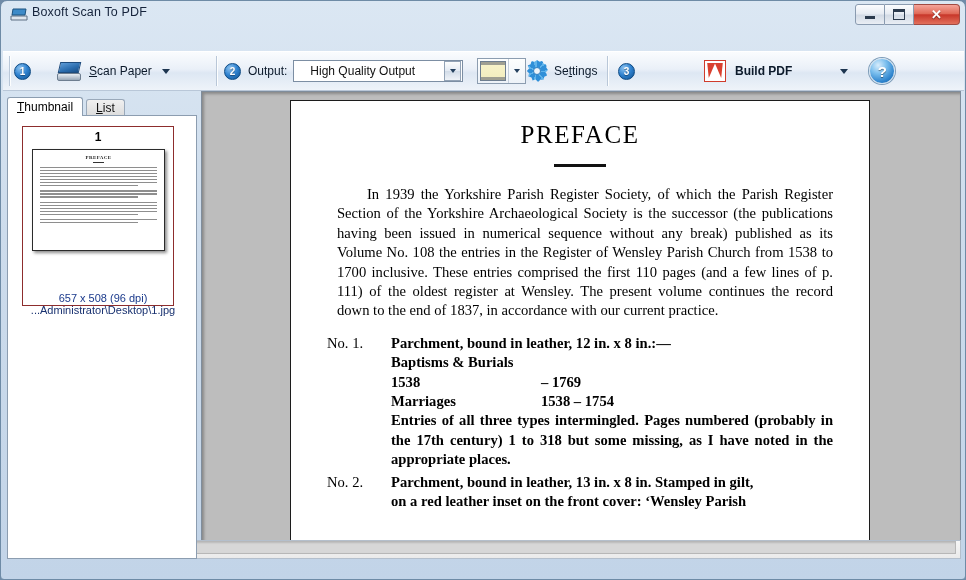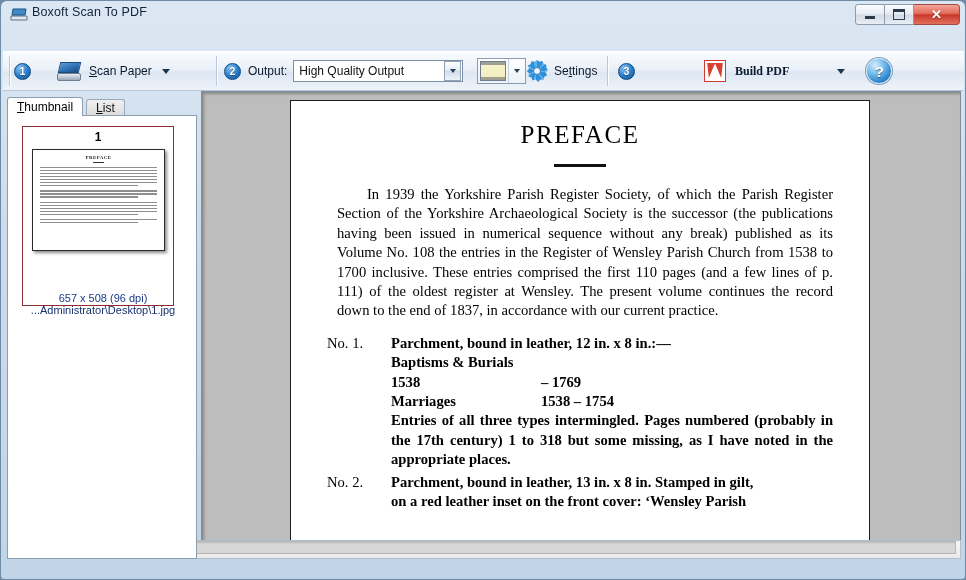--- a/index.html
+++ b/index.html
@@ -42,35 +42,35 @@
   .badge{width:17px;height:17px;border-radius:50%;flex:none;
     background:radial-gradient(circle at 34% 28%,#8fc4f0 0%,#2f82d0 48%,#11528f 100%);
     border:1px solid #0d4a84;color:#fff;font-size:10px;font-weight:bold;
     display:flex;align-items:center;justify-content:center;
     text-shadow:0 1px 1px rgba(0,0,0,.4);box-sizing:border-box;}
 
   .tbtn{display:flex;align-items:center;height:30px;padding:0 6px;border:1px solid transparent;
     border-radius:3px;cursor:default;}
   .tlabel{font-size:12px;color:#0c1a2b;white-space:nowrap;}
   .tlabel u{text-decoration:underline;}
-  .tlabel.bold{font-weight:bold;font-family:Liberation Serif, serif;}
+  .tlabel.bold{font-weight:bold;}
   .caret{width:0;height:0;border-left:4px solid transparent;border-right:4px solid transparent;
     border-top:5px solid #1d3550;margin-left:10px;}
 
   .scanner{width:26px;height:20px;position:relative;flex:none;margin-right:7px;}
   .scanner .body{position:absolute;left:1px;bottom:0;width:24px;height:8px;border-radius:2px;
     background:linear-gradient(180deg,#e9eef4,#9aa8b8);border:1px solid #6e7e90;box-sizing:border-box;}
   .scanner .lid{position:absolute;left:3px;top:1px;width:21px;height:11px;
     background:linear-gradient(160deg,#5d9bd6 0%,#2a6cae 60%,#1b4f86 100%);
     border:1px solid #1d4b7d;transform:skewX(-13deg);box-sizing:border-box;}
 
   .lbl-output{font-size:12px;color:#0c1a2b;margin:0 6px 0 7px;}
   .combo{width:170px;height:22px;background:#fff;border:1px solid #7c8ea3;
     display:flex;align-items:center;box-sizing:border-box;}
-  .combo .val{flex:1;font-size:12px;color:#111;padding-left:5px;white-space:nowrap;overflow:hidden;}
+  .combo .val{flex:1;font-size:12px;color:#111;padding-left:16px;white-space:nowrap;overflow:hidden;}
   .combo .cbtn{width:17px;height:20px;margin:0 1px 0 0;border:1px solid #93a3b6;
     background:linear-gradient(180deg,#fdfefe,#e3eaf3 50%,#d2dce8 52%,#eff3f8);
     display:flex;align-items:center;justify-content:center;box-sizing:border-box;}
   .cbtn .ca{width:0;height:0;border-left:3px solid transparent;border-right:3px solid transparent;
     border-top:4px solid #24405e;}
 
   .swatchbox{display:flex;align-items:center;border:1px solid #8c9db0;
     background:linear-gradient(180deg,#fdfefe,#edf2f8);height:26px;box-sizing:border-box;}
   .swatch{width:26px;height:20px;margin:0 2px;border:1px solid #6e7e90;
     background:linear-gradient(180deg,#9f9f92 0%,#9f9f92 15%,#f7f2c8 16%,#f3eec0 84%,#9f9f92 85%,#9f9f92 100%);

